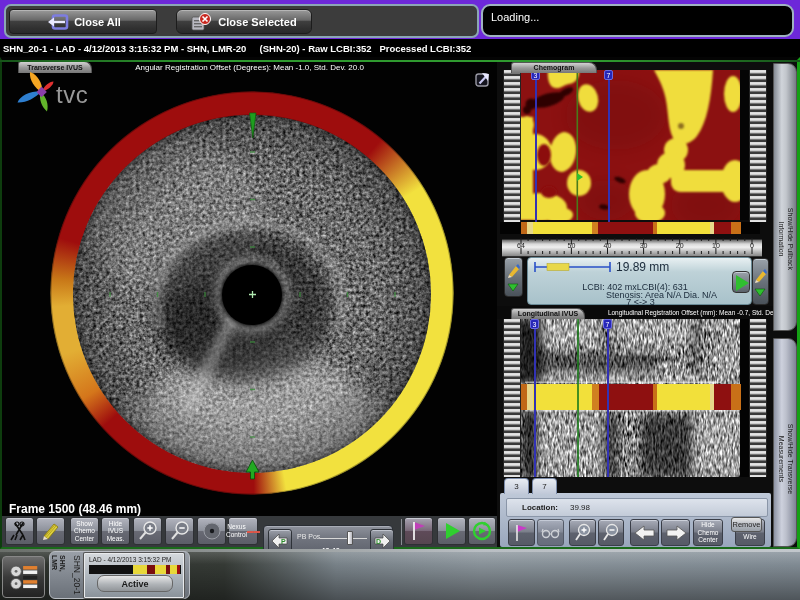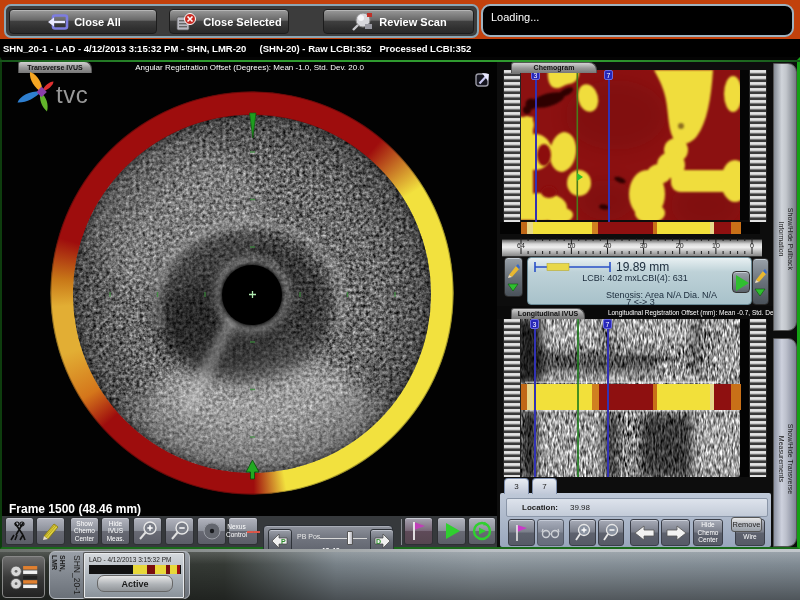--- a/index.html
+++ b/index.html
@@ -2,21 +2,21 @@
 <html><head>
 <meta charset="utf-8">
 <style>
 * { margin:0; padding:0; box-sizing:border-box; }
 html,body { width:800px; height:600px; background:#000; overflow:hidden;
   font-family:"Liberation Sans", sans-serif; }
 #app { position:absolute; left:0; top:0; width:800px; height:600px; background:#000; }
 .abs { position:absolute; }
 
 
-#topbar { left:0; top:0; width:800px; height:39px; background:#c2410c; }
+#topbar { left:0; top:0; width:800px; height:39px; background:#6d28d9; }
 #btngroup { left:4px; top:4px; width:475px; height:34px; border:2px solid #8ba6b5;
   border-radius:7px; background:#3c3c3c; }
 .tbtn { position:absolute; top:9px; height:25px; border-radius:4px;
   background:linear-gradient(#9a9a9a, #686868 44%, #3f3f3f 50%, #303030 80%, #2a2a2a);
   border:1px solid #1c1c1c; box-shadow:inset 0 1px 0 #b5b5b5;
   color:#fff; font-size:11px; font-weight:bold;
   display:flex; align-items:center; justify-content:center; gap:5px; }
 #loadbox { left:481px; top:4px; width:313px; height:33px; background:#000;
   border:2px solid #9fb3c0; border-radius:9px; color:#fff; font-size:11px; }
 #loadbox span { position:absolute; left:8px; top:5px; }
@@ -147,36 +147,28 @@
 <body>
 <div id="app">
 
   <div class="abs" id="topbar">
     <div class="abs" id="btngroup"></div>
     <div class="tbtn" style="left:9px; width:148px;" id="b-closeall"><svg width="24" height="18" viewBox="0 0 24 18">
           <rect x="8" y="2.5" width="14" height="13" rx="2" fill="none" stroke="#7d7de0" stroke-width="2.6"></rect>
           <path d="M20,9 L5,9" stroke="#e8e8ff" stroke-width="2.4"></path>
           <path d="M9,4.5 L3,9 L9,13.5 Z" fill="#e8e8ff"></path>
         </svg>Close All</div>
-    <div class="tbtn" style="left:169px; width:120px;" id="b-closesel"><svg width="22" height="18" viewBox="0 0 22 18">
+    <div class="tbtn" style="left:176px; width:136px;border-radius:6px;" id="b-closesel"><svg width="22" height="18" viewBox="0 0 22 18">
           <rect x="1" y="4" width="12" height="13" rx="1.5" fill="#b8b8c0" stroke="#555" stroke-width="0.8"></rect>
           <rect x="3" y="7" width="8" height="1.4" fill="#666"></rect>
           <rect x="3" y="10" width="8" height="1.4" fill="#666"></rect>
           <rect x="3" y="13" width="8" height="1.4" fill="#666"></rect>
           <circle cx="14" cy="6" r="5.5" fill="#c82820" stroke="#fff" stroke-width="1"></circle>
           <path d="M11.5,3.5 L16.5,8.5 M16.5,3.5 L11.5,8.5" stroke="#fff" stroke-width="1.6"></path>
         </svg>Close Selected</div>
-    <div class="tbtn" style="left:323px; width:151px;" id="b-review"><svg width="24" height="20" viewBox="0 0 24 20">
-          <circle cx="13" cy="8" r="7" fill="#d8d8dc"></circle>
-          <circle cx="13" cy="8" r="7" fill="none" stroke="#888" stroke-width="1"></circle>
-          <circle cx="11" cy="6" r="3" fill="#f5f5f8"></circle>
-          <path d="M8,13 L3,18" stroke="#c8c8cc" stroke-width="2.4"></path>
-          <rect x="17" y="1" width="5" height="4" fill="#c03028"></rect>
-          <rect x="15" y="12" width="7" height="5" fill="#9a9aa2"></rect>
-        </svg>Review Scan</div>
     <div class="abs" id="loadbox">
         <span>Loading...</span>
       </div>
   </div>
 
   <div class="abs" id="titlebar"><span style="margin-left:3px;">SHN_20-1 - LAD - 4/12/2013 3:15:32 PM - SHN, LMR-20&nbsp;&nbsp;&nbsp;&nbsp;&nbsp;(SHN-20) - Raw LCBI:352&nbsp;&nbsp;&nbsp;Processed LCBI:352</span></div>
 
   <div class="abs" id="main">
     <div class="abs" id="lpanel">
       <div class="abs" id="ring"></div>
@@ -508,21 +500,21 @@
           <span class="rnum" style="left:179.7px;">20</span>
           <span class="rnum" style="left:215.9px;">10</span>
           <span class="rnum" style="left:252px;">0</span>
         </div>
 
       <div class="sqbtn" style="left:7px; top:197px; width:19px; height:40px;"></div>
       <div class="sqbtn" style="left:255px; top:198px; width:17px; height:47px;"></div>
       <div class="abs" id="infop">
         <div class="abs" style="left:88px; top:2px; font-size:12px;">19.89 mm</div>
         <div class="abs" style="left:0; top:32px; width:267px;">Stenosis: Area N/A Dia. N/A</div>
-        <div class="abs" style="left:0; top:15px; width:214px;">LCBI: 402 mxLCBI(4): 631</div>
+        <div class="abs" style="left:0; top:24px; width:214px;">LCBI: 402 mxLCBI(4): 631</div>
         <div class="abs" style="left:0; top:39px; width:225px;">7 &lt;-&gt; 3</div>
       </div>
       <svg class="abs" style="left:37px; top:201px;" width="78" height="12" viewBox="0 0 78 12">
         <path d="M1,1 L1,11 M76,1 L76,11 M1,6 L76,6" stroke="#2a50c8" stroke-width="1.6" fill="none"></path>
         <rect x="13" y="2.5" width="22" height="7" fill="#e8d84a" stroke="#b0a020" stroke-width="0.5"></rect>
       </svg>
       <div class="abs playbtn" style="left:235px; top:211px; width:18px; height:22px;"></div>
       <svg class="abs penico" style="left:9px; top:203px;" width="15" height="32" viewBox="0 0 15 32">
         <path d="M3,12 L10,3 L13,6 L6,14 Z" fill="#e8b830"></path>
         <path d="M3,12 L6,14 L2,15 Z" fill="#f0e0c0"></path>

